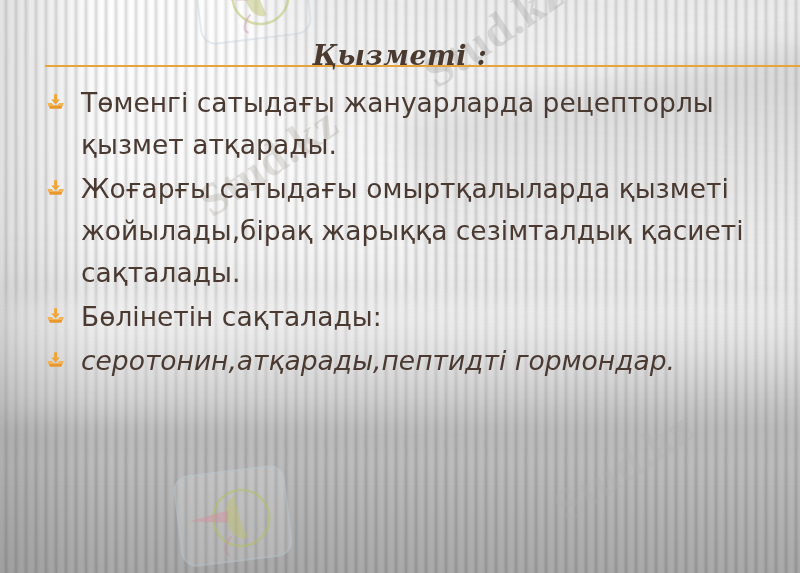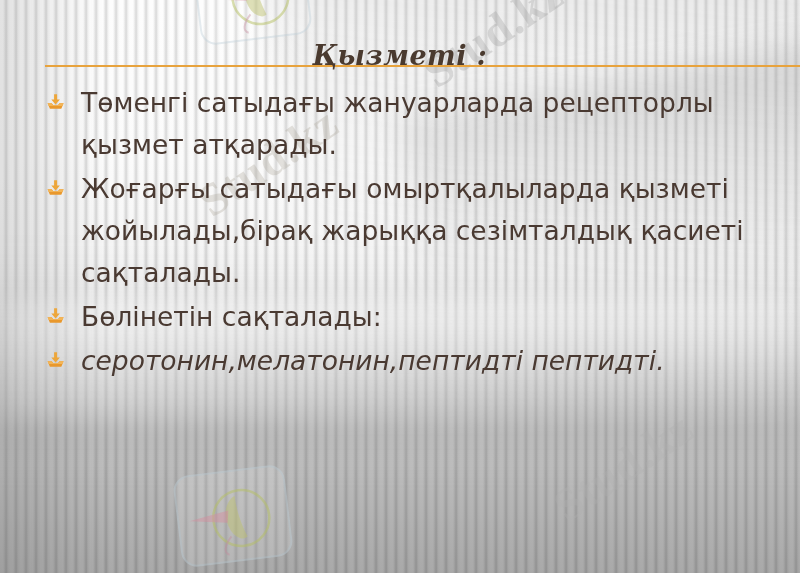--- a/index.html
+++ b/index.html
@@ -262,17 +262,17 @@
     </li>
 
     <li class="bullet-item italic">
       <span class="bullet-icon">
         <svg viewBox="0 0 19 19" xmlns="http://www.w3.org/2000/svg">
           <path d="M8.1 1.2 h3.0 v5.4 h2.8 L9.6 11.6 L5.3 6.6 h2.8 z" fill="#eda63a"></path>
           <path d="M1.6 10.2 h4.1 l1.6 2.1 h4.6 l1.6 -2.1 h4.1 l-2.3 5.6 h-11.4 z" fill="#e9982c"></path>
           <path d="M1.6 10.2 h4.1 l1.6 2.1 h4.6 l1.6 -2.1 h4.1 l-1.1 2.7 h-13.8 z" fill="#f3b557"></path>
         </svg>
       </span>
-      <span>серотонин,мелатонин,пептидті пептидті.</span>
+      <span>серотонин,атқарады,пептидті гормондар.</span>
     </li>
   </ul>
 
 </div>
 
 </body></html>

